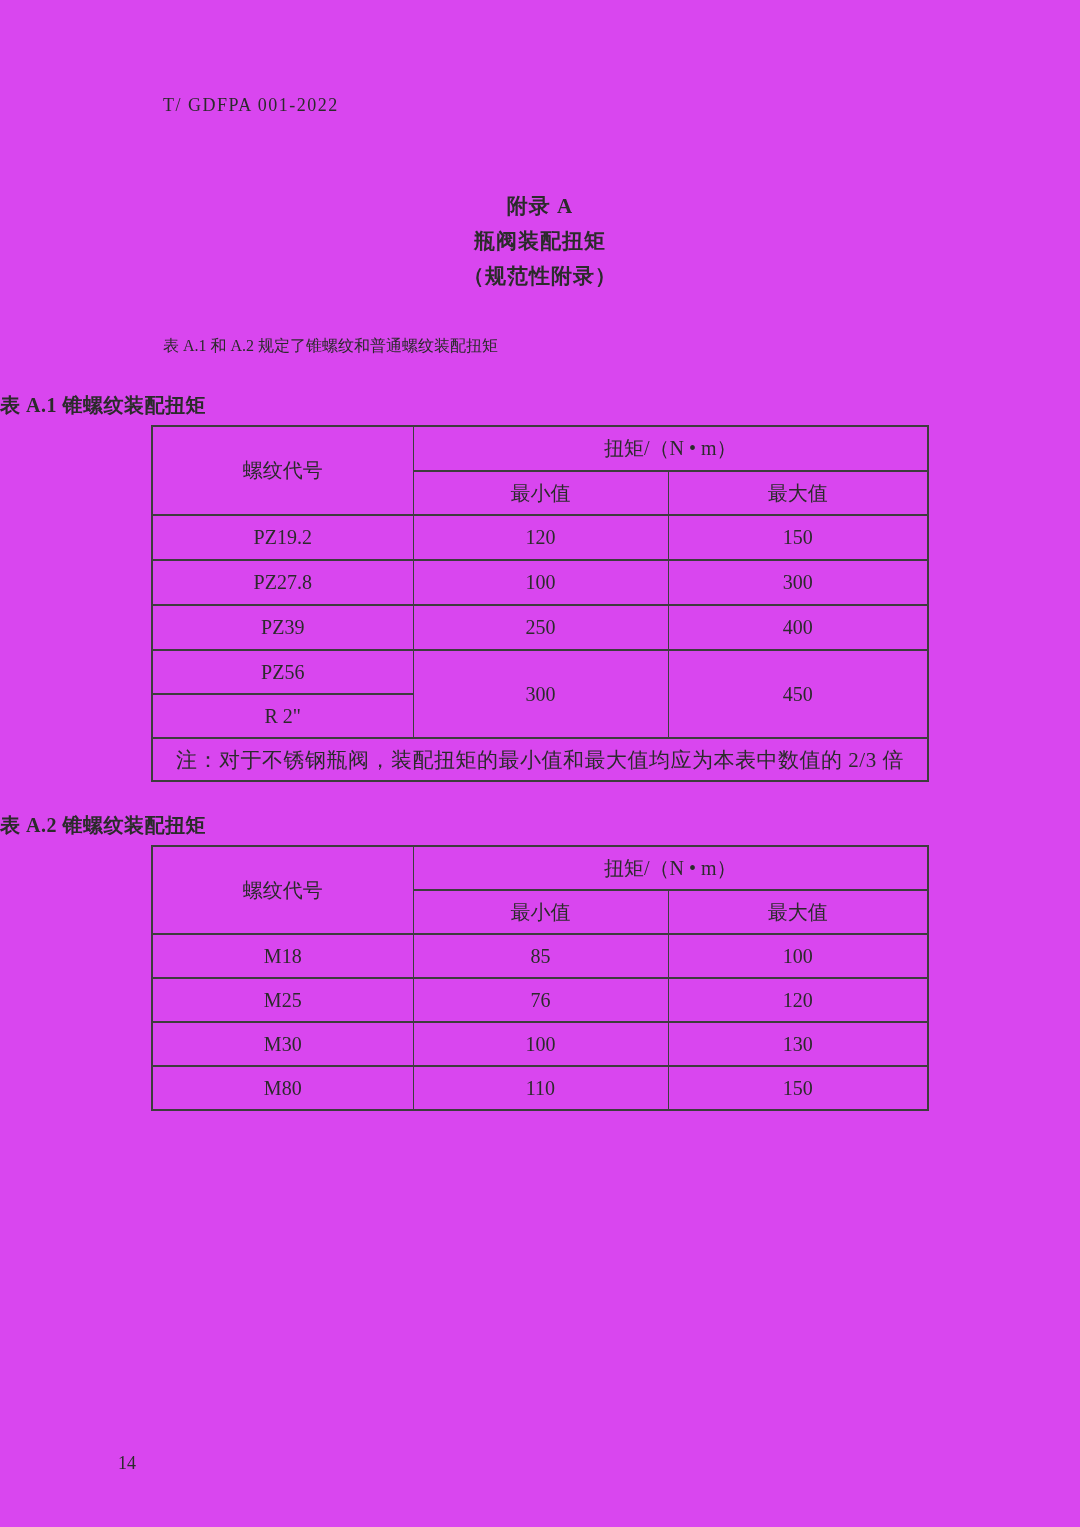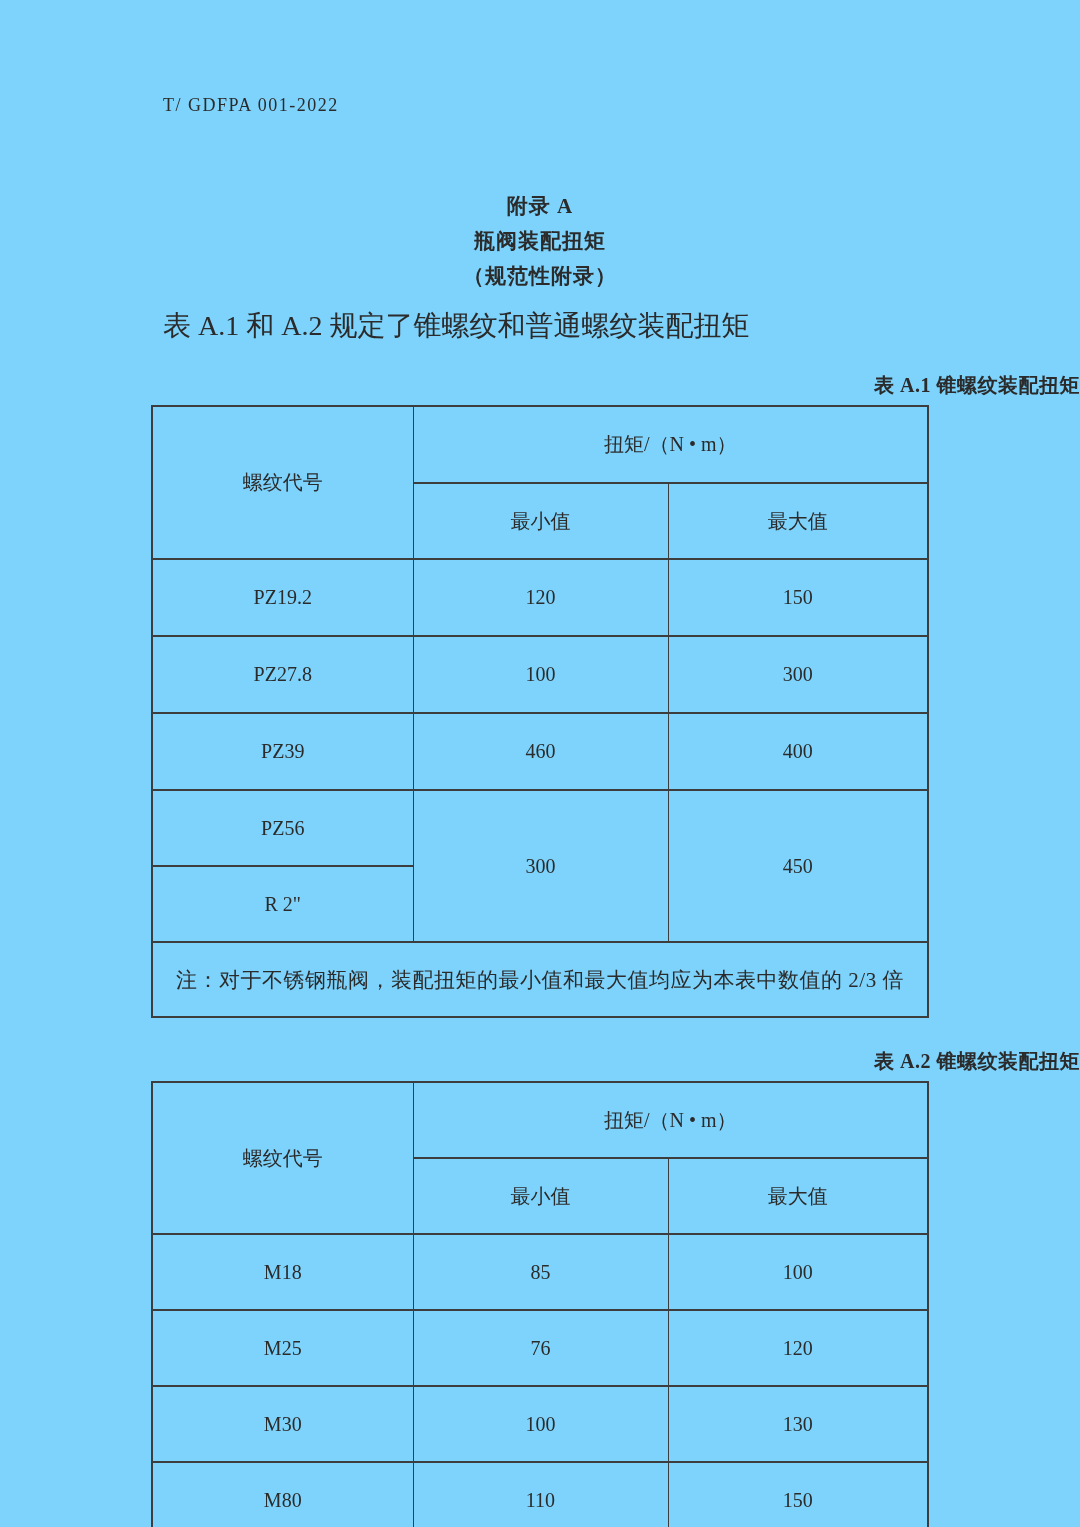--- a/index.html
+++ b/index.html
@@ -5,21 +5,21 @@
   html, body {
     margin: 0;
     padding: 0;
     background: #ffffff;
   }
   .page {
     position: relative;
     width: 1080px;
     height: 1527px;
     margin: 0 auto;
-    background: #7dd3fc;
+    background: #d946ef;
     font-family: "Liberation Serif", "DejaVu Serif", serif;
     color: #2b2b2b;
     overflow: hidden;
   }
   .doc-code {
     margin: 93px 0 0 163px;
     font-size: 18px;
     letter-spacing: 1.5px;
     line-height: 24px;
   }
@@ -28,28 +28,28 @@
     text-align: center;
   }
   .title-line {
     font-size: 21px;
     font-weight: bold;
     line-height: 35px;
     letter-spacing: 1px;
   }
   .intro {
     width: 776px;
-    margin: 19px auto 0;
+    margin: 39px auto 0;
     padding-left: 11px;
     box-sizing: border-box;
-    font-size: 28px;
+    font-size: 16px;
     line-height: 26px;
   }
   .caption {
-    text-align: right;
+    text-align: left;
     font-size: 20px;
     font-weight: bold;
     margin-top: 33px;
     line-height: 27px;
     letter-spacing: 0.5px;
   }
   .caption.second {
     margin-top: 30px;
   }
   table.torque {
@@ -60,21 +60,21 @@
     table-layout: fixed;
   }
   table.torque td {
     border: 1px solid #3d3d3d;
     border-top: 2px solid #3d3d3d;
     border-bottom: 2px solid #3d3d3d;
     text-align: center;
     vertical-align: middle;
     font-size: 20px;
     height: 42px;
-    padding: 16px;
+    padding: 0;
     color: #2b2b2b;
   }
   table.torque td.note-cell {
     font-size: 21px;
     height: 41px;
     letter-spacing: 0.5px;
   }
   .page-number {
     margin: 340px 0 0 118px;
     font-size: 18px;
@@ -118,21 +118,21 @@
         <td>120</td>
         <td>150</td>
       </tr>
       <tr>
         <td style="height:43px">PZ27.8</td>
         <td>100</td>
         <td>300</td>
       </tr>
       <tr>
         <td style="height:43px">PZ39</td>
-        <td>460</td>
+        <td>250</td>
         <td>400</td>
       </tr>
       <tr>
         <td>PZ56</td>
         <td rowspan="2">300</td>
         <td rowspan="2">450</td>
       </tr>
       <tr>
         <td>R 2"</td>
       </tr>

